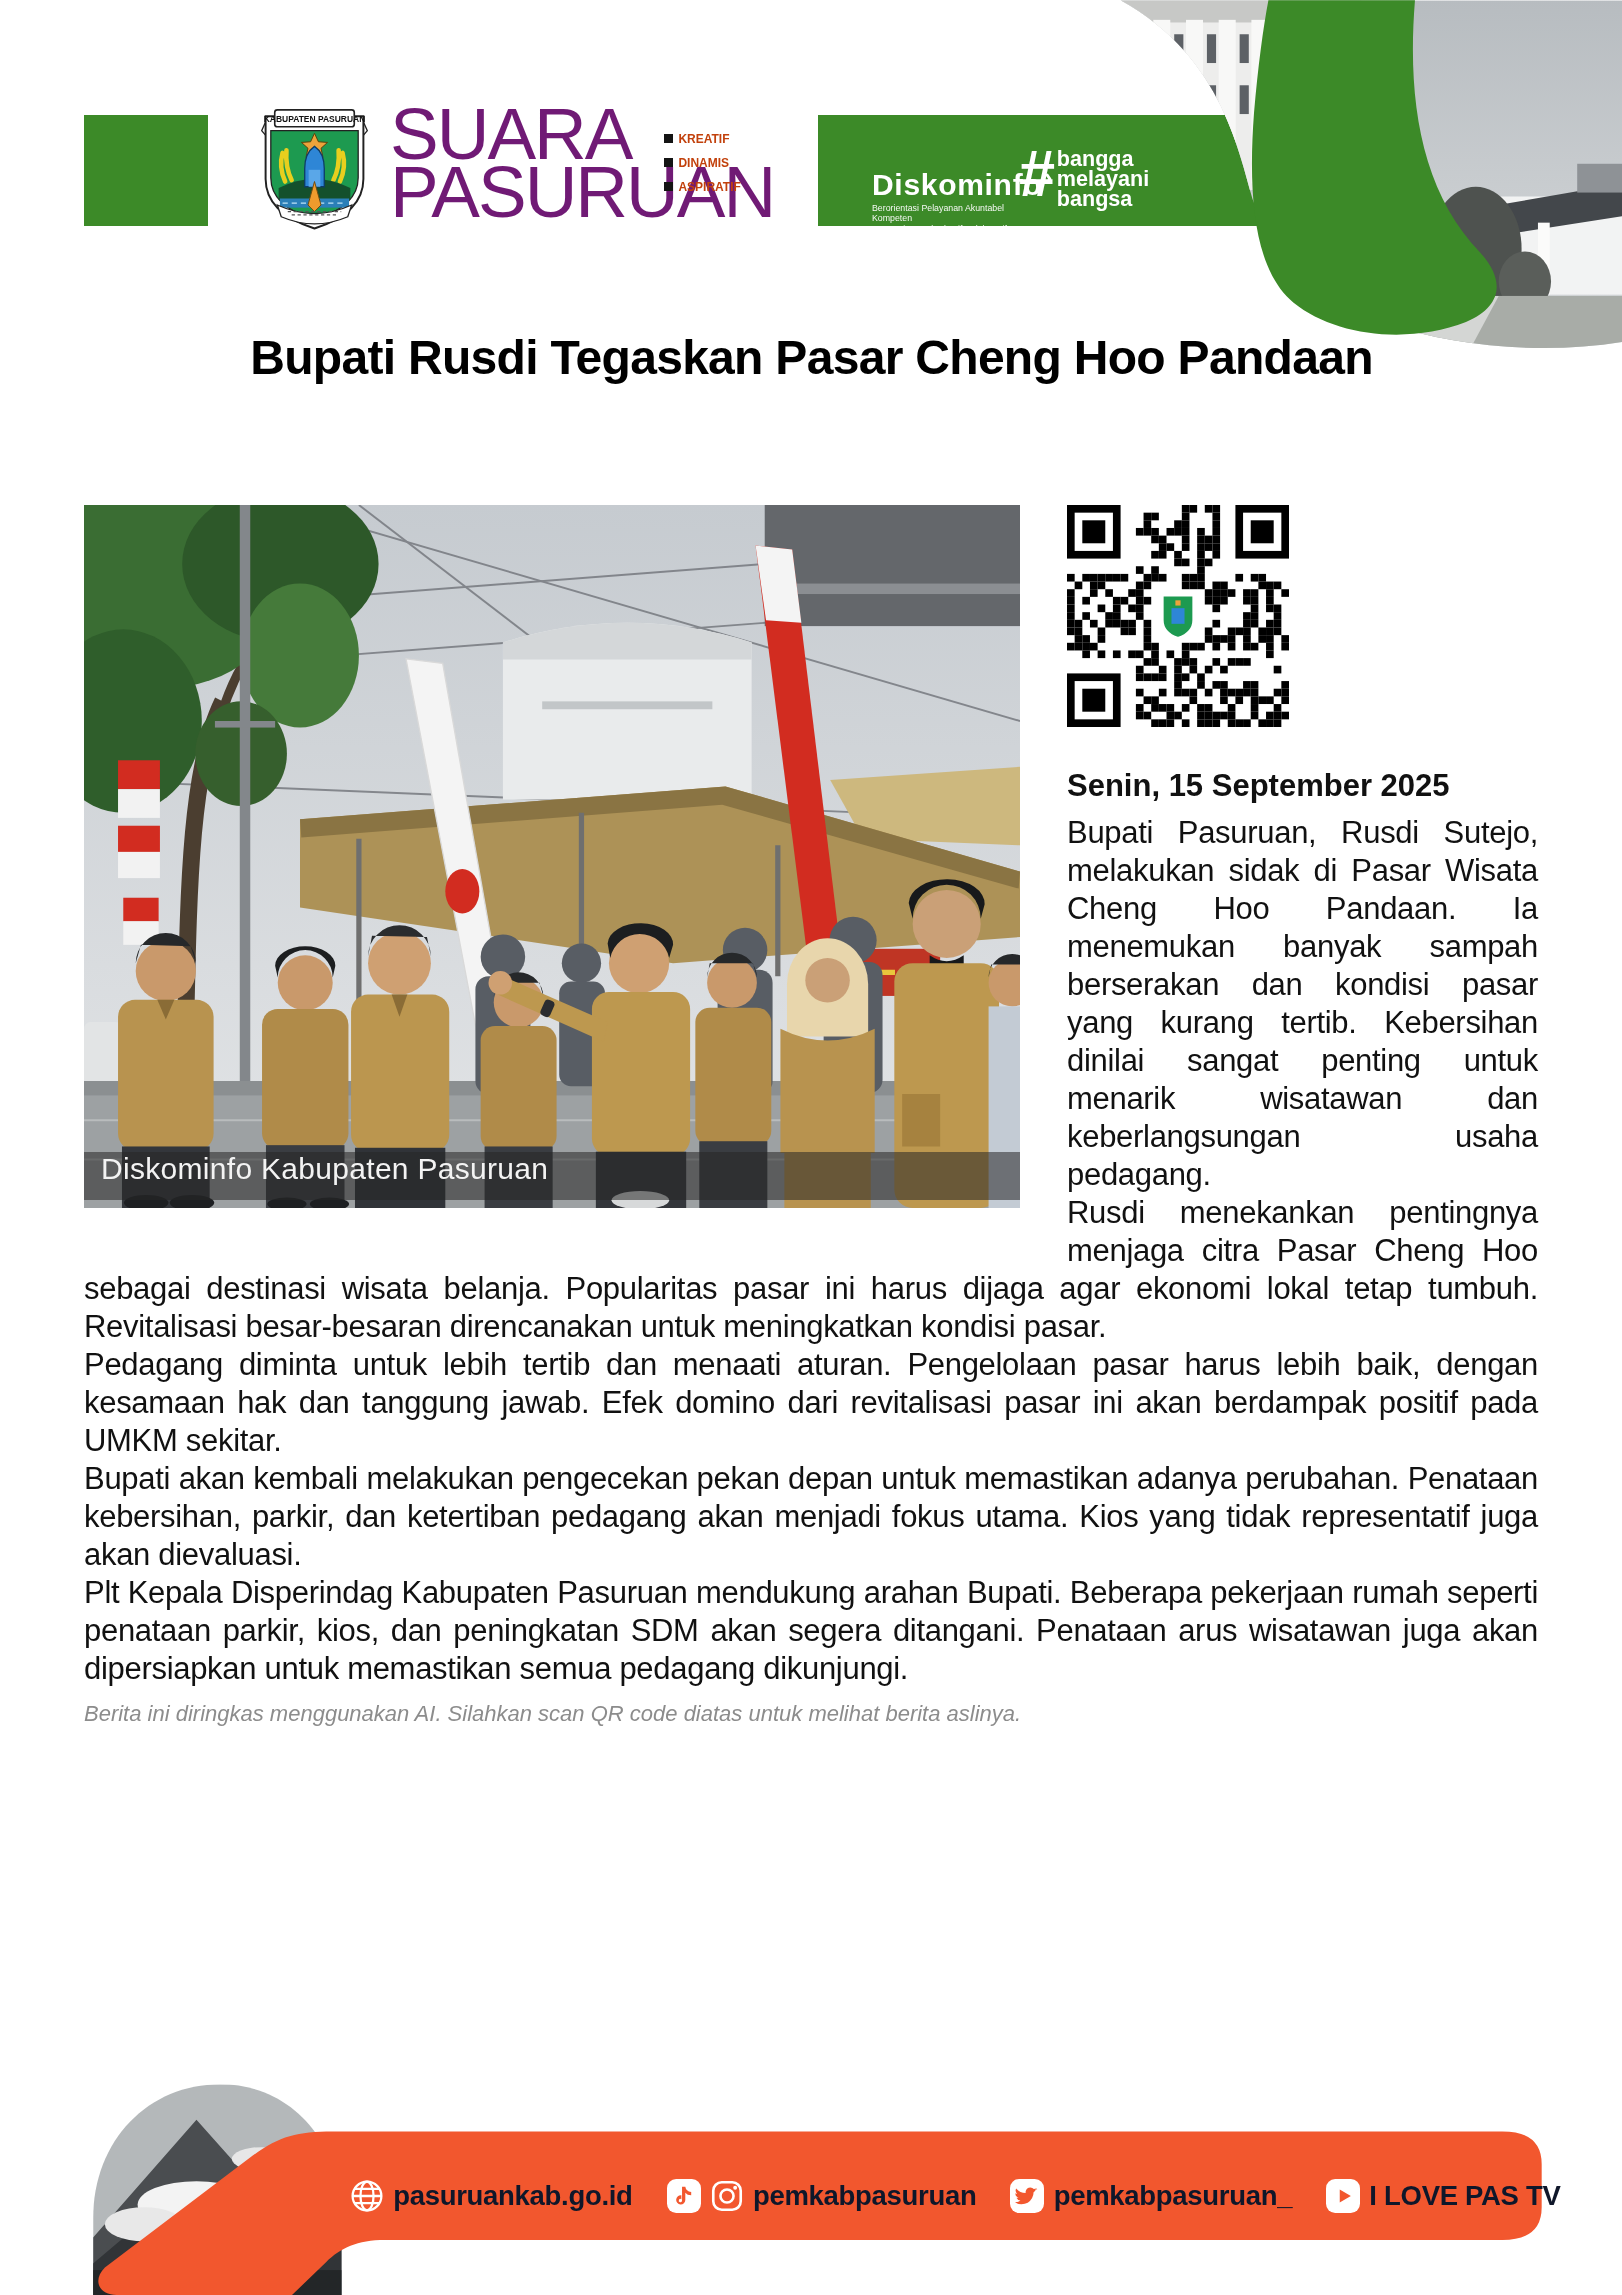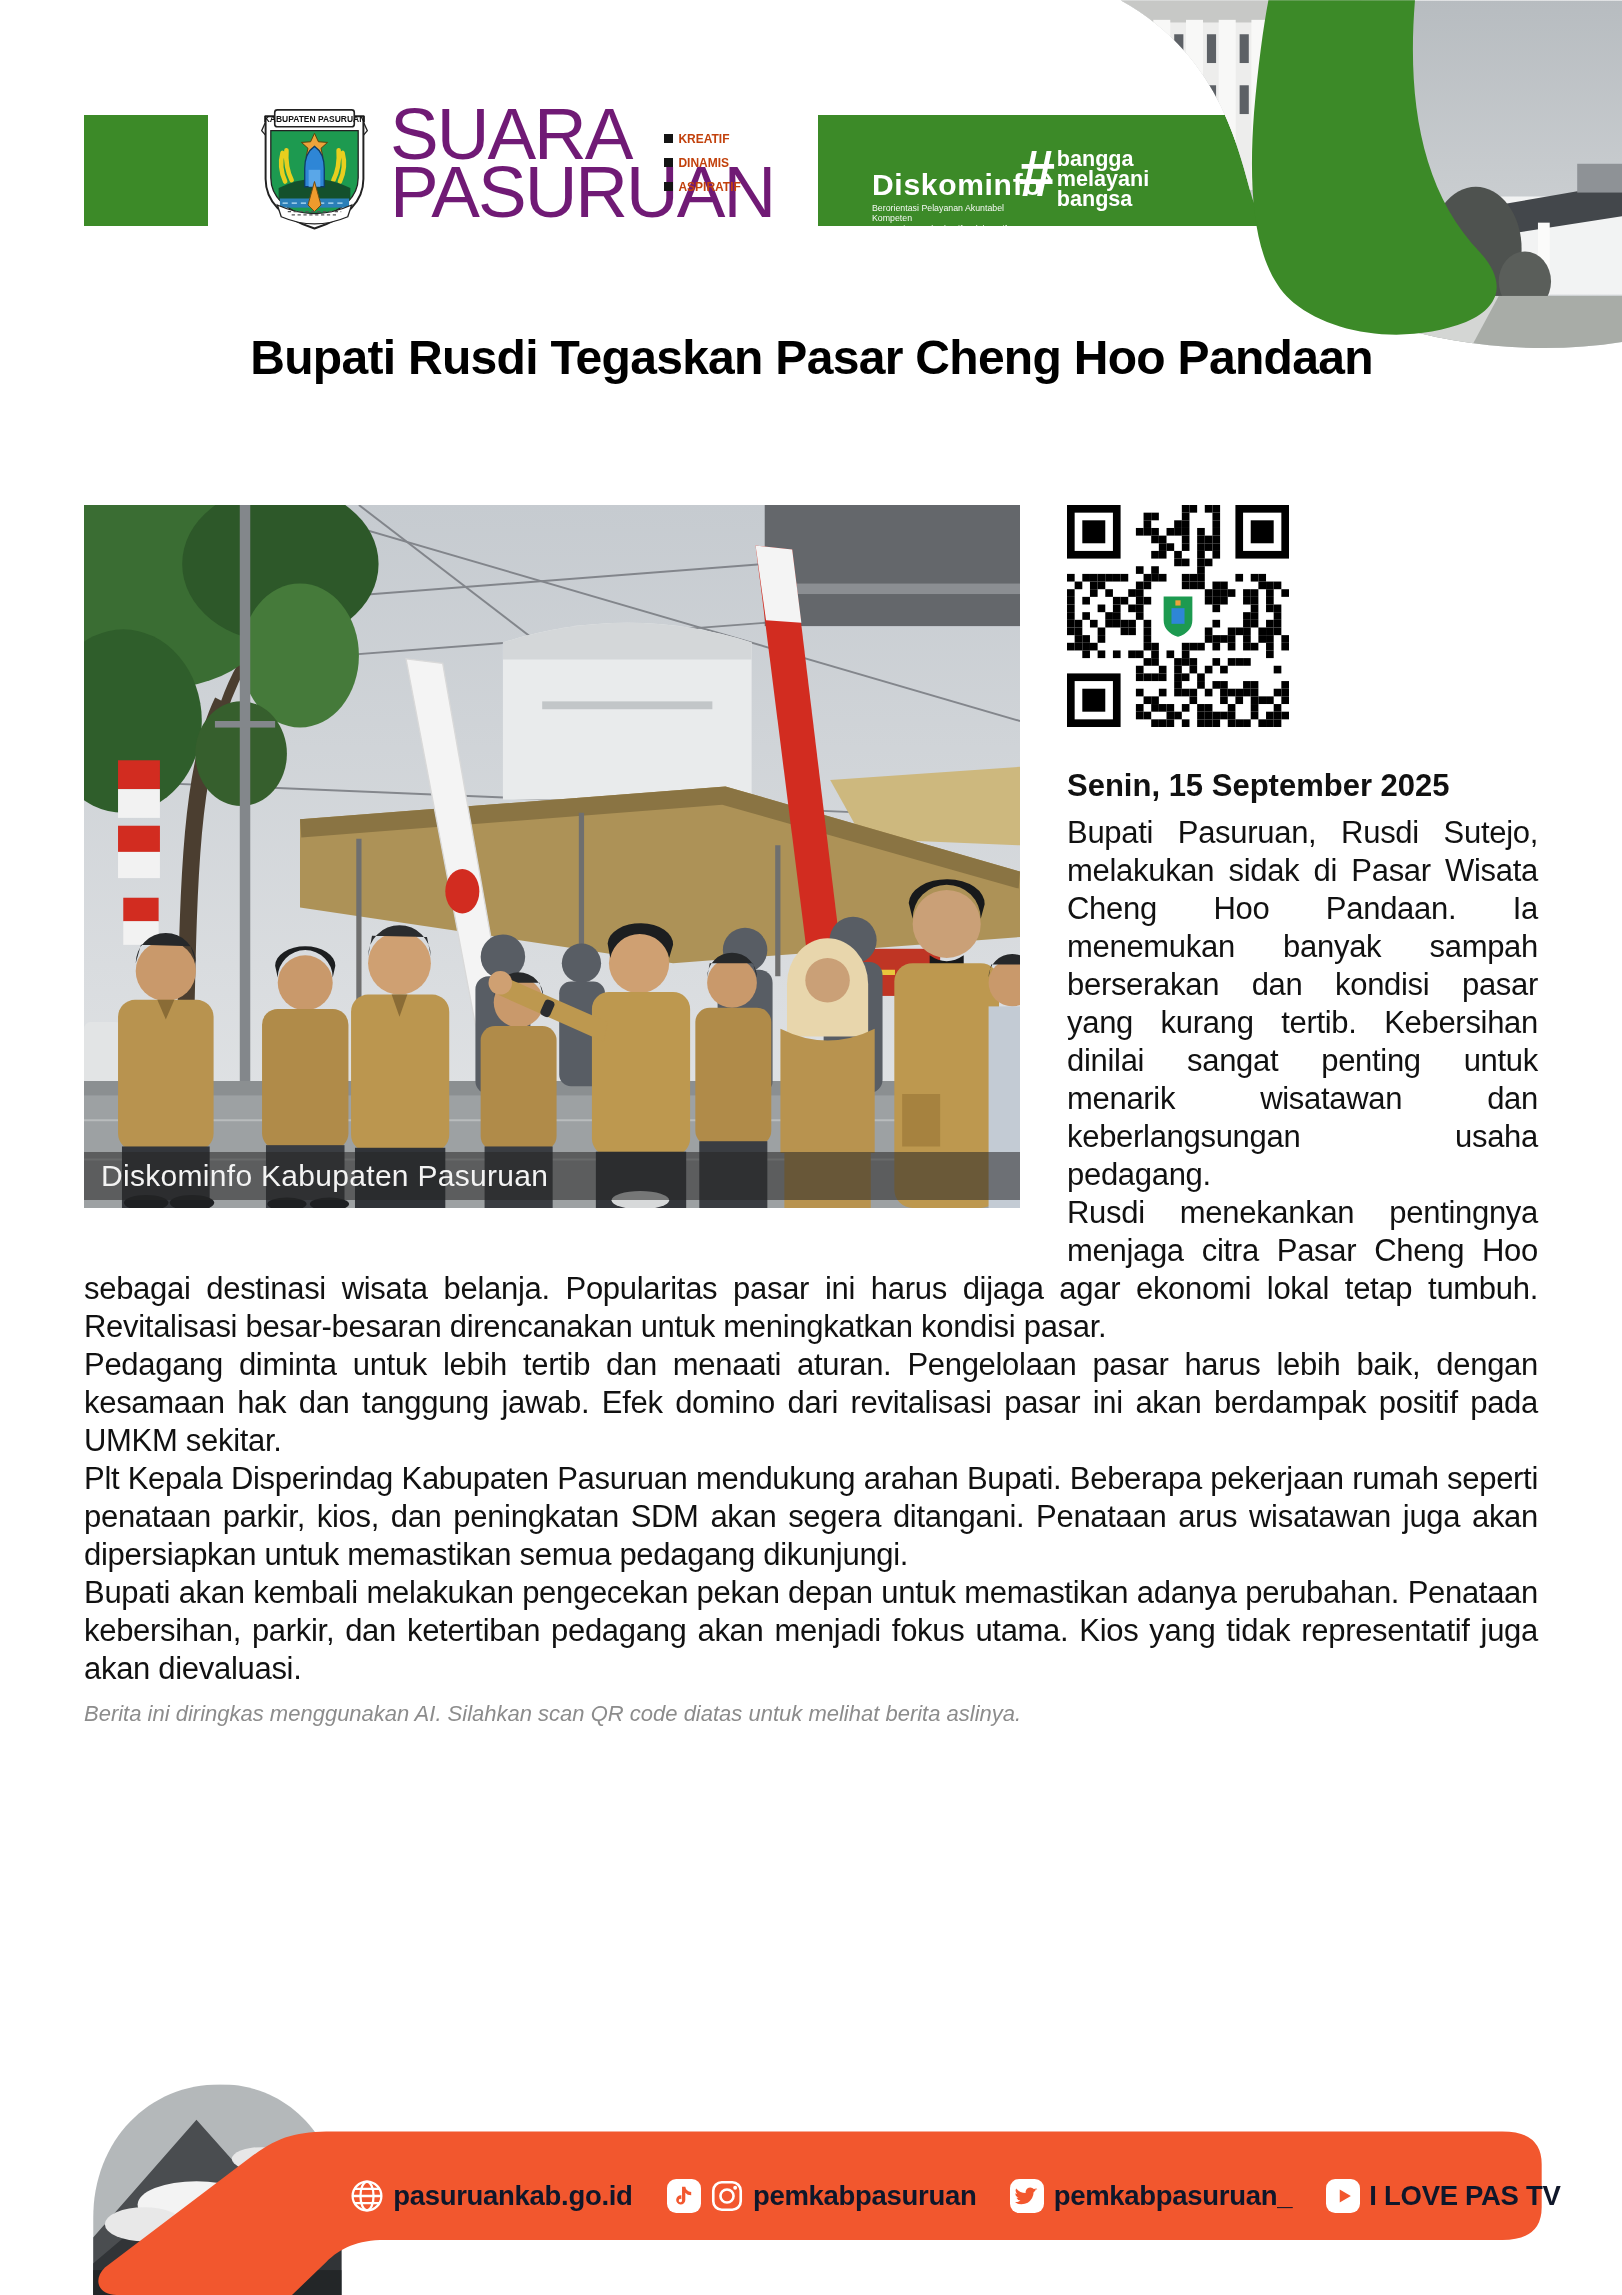--- a/index.html
+++ b/index.html
@@ -26,21 +26,21 @@
   .hashtag .w{margin-left:2.6px;margin-top:9.2px;font-weight:bold;font-size:21.6px;line-height:20px;}
   .corner-svg{position:absolute;left:1080px;top:0;width:543px;height:357px;z-index:4;}
   
   .title{position:absolute;left:0;top:325px;width:1623px;text-align:center;color:#000;
          font-weight:bold;font-size:48px;line-height:65px;letter-spacing:-0.7px;}
   
   .article{position:absolute;left:84px;top:505px;width:1454px;color:#111;}
   .photo-wrap{float:left;width:936px;height:703px;margin:0 47px 29px 0;position:relative;background:#cfd3d5;}
   .photo-wrap svg{display:block;}
   .caption-band{position:absolute;left:0;top:647px;width:936px;height:48px;
-                background:rgba(38,38,38,.55);display:flex;align-items:center;}
+                background:rgba(38,38,38,.55);display:flex;align-items:flex-start;}
   .caption-band span{color:#f3f3f3;font-size:30px;margin-left:17px;letter-spacing:0.3px;}
   .qr{width:222px;height:222px;display:block;}
   .date{font-size:31px;font-weight:bold;margin:42px 0 10.5px 0;line-height:34px;}
   .article p{margin:0;font-size:31px;line-height:38px;text-align:justify;letter-spacing:-0.3px;}
   .footnote{margin-top:13px !important;font-size:22px !important;line-height:26px !important;
             color:#8c8c8c;font-style:italic;text-align:left !important;letter-spacing:0 !important;}
   
   .footer-svg{position:absolute;left:0;top:2066px;width:1623px;height:229px;}
   .footer-row{position:absolute;left:350px;top:2167px;height:46px;display:flex;align-items:flex-end;
               color:#0f172a;font-weight:bold;font-size:27.5px;letter-spacing:-0.3px;z-index:8;}
@@ -611,22 +611,22 @@
         <rect x="160" y="158" width="20" height="24" fill="#2e86d6"></rect>
         <rect x="166" y="146" width="8" height="8" fill="#eda33b"></rect>
       </svg>
 
     <div class="date">Senin, 15 September 2025</div>
 
     <div id="paragraphs">
         <p>Bupati Pasuruan, Rusdi Sutejo, melakukan sidak di Pasar Wisata Cheng Hoo Pandaan. Ia menemukan banyak sampah berserakan dan kondisi pasar yang kurang tertib. Kebersihan dinilai sangat penting untuk menarik wisatawan dan keberlangsungan usaha pedagang.</p>
         <p>Rusdi menekankan pentingnya menjaga citra Pasar Cheng Hoo sebagai destinasi wisata belanja. Popularitas pasar ini harus dijaga agar ekonomi lokal tetap tumbuh. Revitalisasi besar-besaran direncanakan untuk meningkatkan kondisi pasar.</p>
         <p>Pedagang diminta untuk lebih tertib dan menaati aturan. Pengelolaan pasar harus lebih baik, dengan kesamaan hak dan tanggung jawab. Efek domino dari revitalisasi pasar ini akan berdampak positif pada UMKM sekitar.</p>
+        <p>Bupati akan kembali melakukan pengecekan pekan depan untuk memastikan adanya perubahan. Penataan kebersihan, parkir, dan ketertiban pedagang akan menjadi fokus utama. Kios yang tidak representatif juga akan dievaluasi.</p>
         <p>Plt Kepala Disperindag Kabupaten Pasuruan mendukung arahan Bupati. Beberapa pekerjaan rumah seperti penataan parkir, kios, dan peningkatan SDM akan segera ditangani. Penataan arus wisatawan juga akan dipersiapkan untuk memastikan semua pedagang dikunjungi.</p>
-        <p>Bupati akan kembali melakukan pengecekan pekan depan untuk memastikan adanya perubahan. Penataan kebersihan, parkir, dan ketertiban pedagang akan menjadi fokus utama. Kios yang tidak representatif juga akan dievaluasi.</p>
       </div>
 
     <p class="footnote">Berita ini diringkas menggunakan AI. Silahkan scan QR code diatas untuk melihat berita aslinya.</p>
   </div>
 
   <svg class="footer-svg" viewBox="0 3158 2480 350">
     <defs>
       <clipPath id="archClip">
         <path d="M142,3508 V3392 C142,3270 228,3186 336,3186 C448,3186 522,3278 522,3392 V3508 Z"></path>
       </clipPath>

